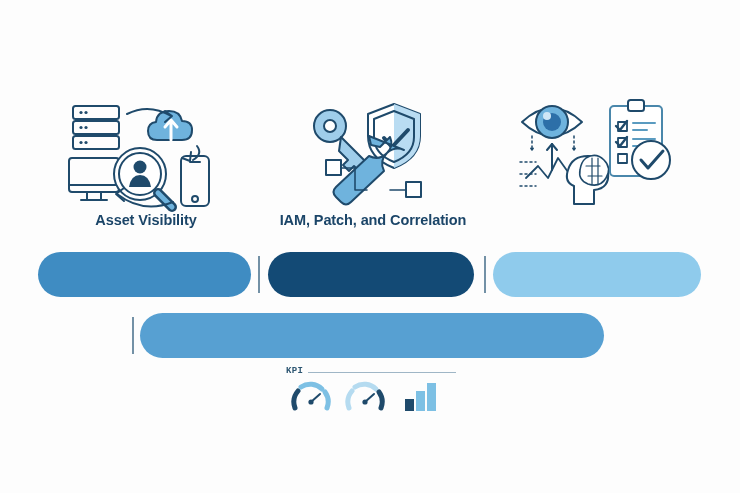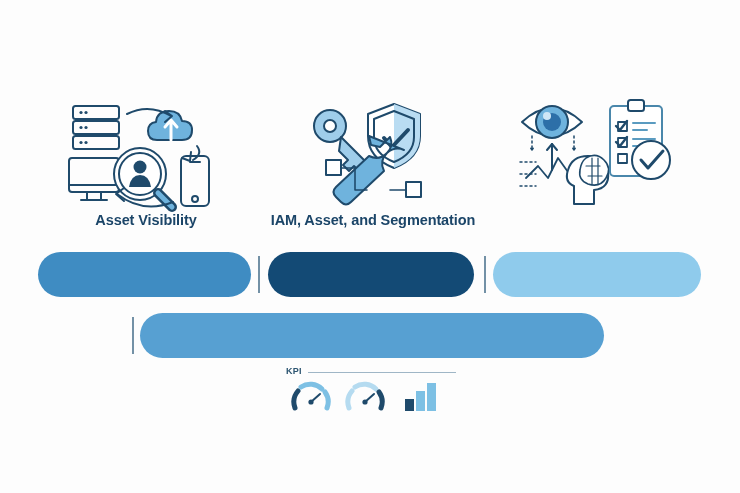--- a/index.html
+++ b/index.html
@@ -58,21 +58,21 @@
     position: absolute;
     left: 286px;
     top: 366px;
     width: 170px;
     height: 50px;
   }
   #kpi-label {
     position: absolute;
     left: 0;
     top: 0;
-    font-family: Liberation Sans, sans-serif;
+    font-family: Liberation Mono, monospace;
     font-size: 9px;
     font-weight: bold;
     color: #2c5571;
     letter-spacing: 0.3px;
   }
   #kpi-rule {
     position: absolute;
     left: 22px;
     top: 6px;
     width: 148px;
@@ -166,21 +166,21 @@
         </g>
 
         <g>
           <rect x="28" y="60" width="15" height="15" fill="#ffffff"></rect>
           <rect x="108" y="82" width="15" height="15" fill="#ffffff"></rect>
           <path d="M43 68 l14 0 l0 22 l12 0" stroke="#1f4a6b" stroke-width="1.6"></path>
           <path d="M92 90 l16 0" stroke="#1f4a6b" stroke-width="1.6"></path>
         </g>
       </g>
     </svg>
-    <div class="pillar-label">IAM, Asset, and Segmentation</div>
+    <div class="pillar-label">IAM, Patch, and Correlation</div>
   </div>
 
   <div class="pillar" id="pillar-monitoring">
     <svg class="pillar-icon" width="165" height="118" viewBox="0 0 165 118">
       <g fill="none" stroke="#1f4a6b" stroke-width="2" stroke-linecap="round" stroke-linejoin="round">
 
         <g>
           <path d="M8 30 q30 -28 60 0 q-30 28 -60 0 z" fill="#ffffff" stroke="#1f4a6b"></path>
           <circle cx="38" cy="30" r="16" fill="#6fb3dd" stroke="#1f4a6b"></circle>
           <circle cx="38" cy="30" r="9" fill="#2d6fa8" stroke="none"></circle>

